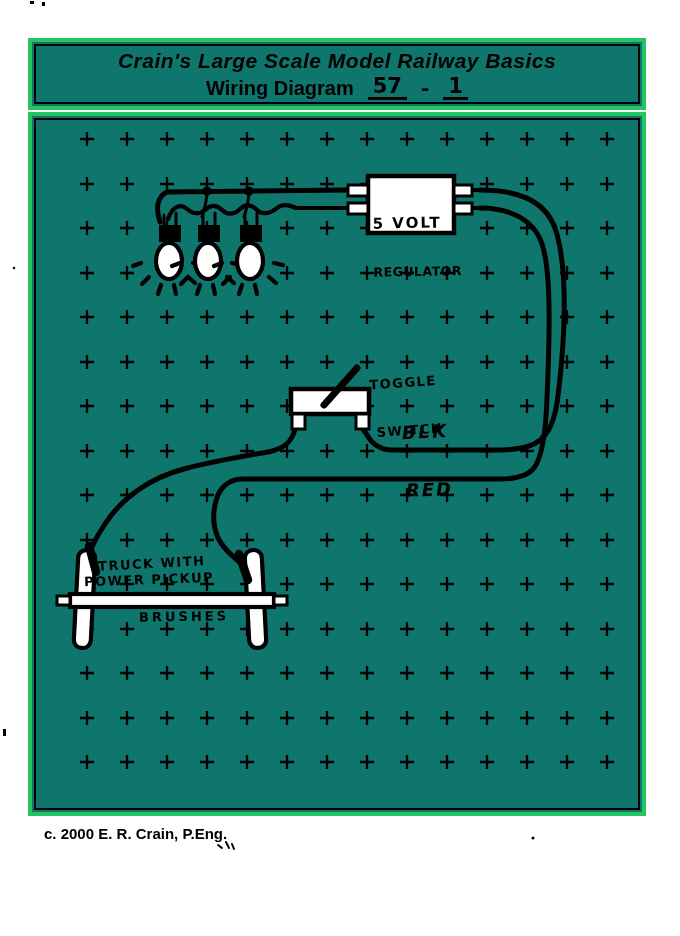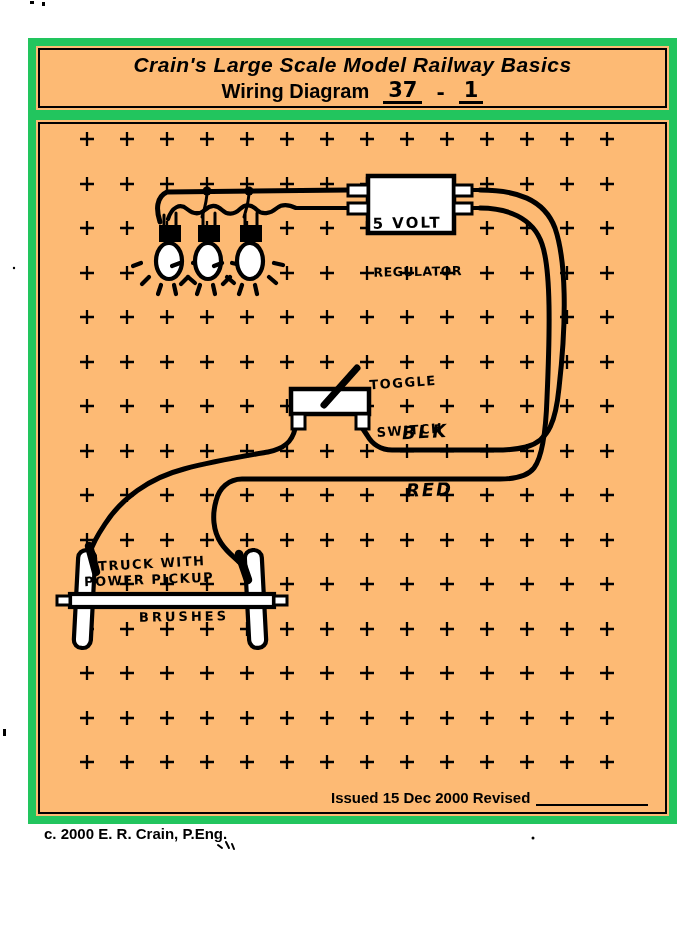--- a/index.html
+++ b/index.html
@@ -1,23 +1,23 @@
 <!DOCTYPE html>
 <html><head>
 <meta charset="utf-8">
 <style>
   html,body{margin:0;padding:0;background:#fff;}
   .page{position:relative;width:680px;height:936px;background:#ffffff;overflow:hidden;
         font-family:"Liberation Sans",sans-serif;color:#000;}
   
-  .dbox{position:absolute;border:8px solid #22c55e;background:#fdba74;padding-left:23px;}
+  .dbox{position:absolute;border:4px solid #22c55e;background:#0f766e;}
   .dbox-inner{position:absolute;inset:2px;border:2px solid #000;}
   .title-wrap{position:absolute;inset:0;display:flex;flex-direction:column;align-items:center;justify-content:center;}
   .title-line1{font-size:21px;font-weight:bold;font-style:italic;letter-spacing:.5px;}
-  .title-line2{font-size:20px;font-weight:bold;margin-top:3px;display:flex;align-items:center;gap:14px;}
+  .title-line2{font-size:20px;font-weight:bold;margin-top:3px;display:flex;align-items:flex-end;gap:14px;}
   .hand{font-family:"DejaVu Sans",sans-serif;font-weight:bold;}
   .num-underline{display:inline-block;border-bottom:3px solid #000;padding:0 5px 1px 5px;
                  font-family:"DejaVu Sans",sans-serif;font-weight:bold;font-size:21px;line-height:20px;}
   .lbl{position:absolute;font-family:"DejaVu Sans",sans-serif;font-weight:bold;white-space:pre;line-height:16px;}
   .lbl-toggle{left:371px;top:343px;font-size:13px;letter-spacing:1.5px;transform:rotate(-4deg);}
   .lbl-blk{left:402px;top:424px;font-size:18px;font-style:italic;letter-spacing:2.5px;transform:rotate(-3deg);}
   .lbl-red{left:406px;top:482px;font-size:18px;font-style:italic;letter-spacing:2px;transform:rotate(-2deg);}
   .lbl-reg{left:373px;top:182px;width:78px;transform:rotate(-1deg);}
   .lbl-reg .l1{font-size:15px;letter-spacing:2px;line-height:18px;}
   .lbl-reg .l2{font-size:12.5px;letter-spacing:.5px;line-height:16px;}
@@ -39,21 +39,21 @@
 <body>
 
 <div class="page">
 
   <div class="dbox" style="left:28px;top:38px;width:610px;height:64px;">
     <div class="dbox-inner">
       <div class="title-wrap">
         <div class="title-line1">Crain's Large Scale Model Railway Basics</div>
         <div class="title-line2">
           <span>Wiring Diagram</span>
-          <span class="num-underline">37</span>
+          <span class="num-underline">57</span>
           <span class="hand">-</span>
           <span class="num-underline">1</span>
         </div>
       </div>
     </div>
   </div>
 
   <div class="dbox" style="left:28px;top:112px;width:610px;height:696px;">
     <div class="dbox-inner"></div>
   </div>
@@ -361,17 +361,14 @@
   </div>
 
   <div class="lbl lbl-blk">BLK</div>
   <div class="lbl lbl-red">RED</div>
 
   <div class="lbl lbl-truck1">TRUCK WITH</div>
   <div class="lbl lbl-truck2">POWER PICKUP</div>
   <div class="lbl lbl-brushes">BRUSHES</div>
 
   <div class="footer-copy">c. 2000 E. R. Crain, P.Eng.</div>
-  <div class="footer-issued">
-    <span>Issued 15 Dec 2000 Revised</span><span class="revised-line"></span>
-  </div>
 
 </div>
 
 </body></html>

